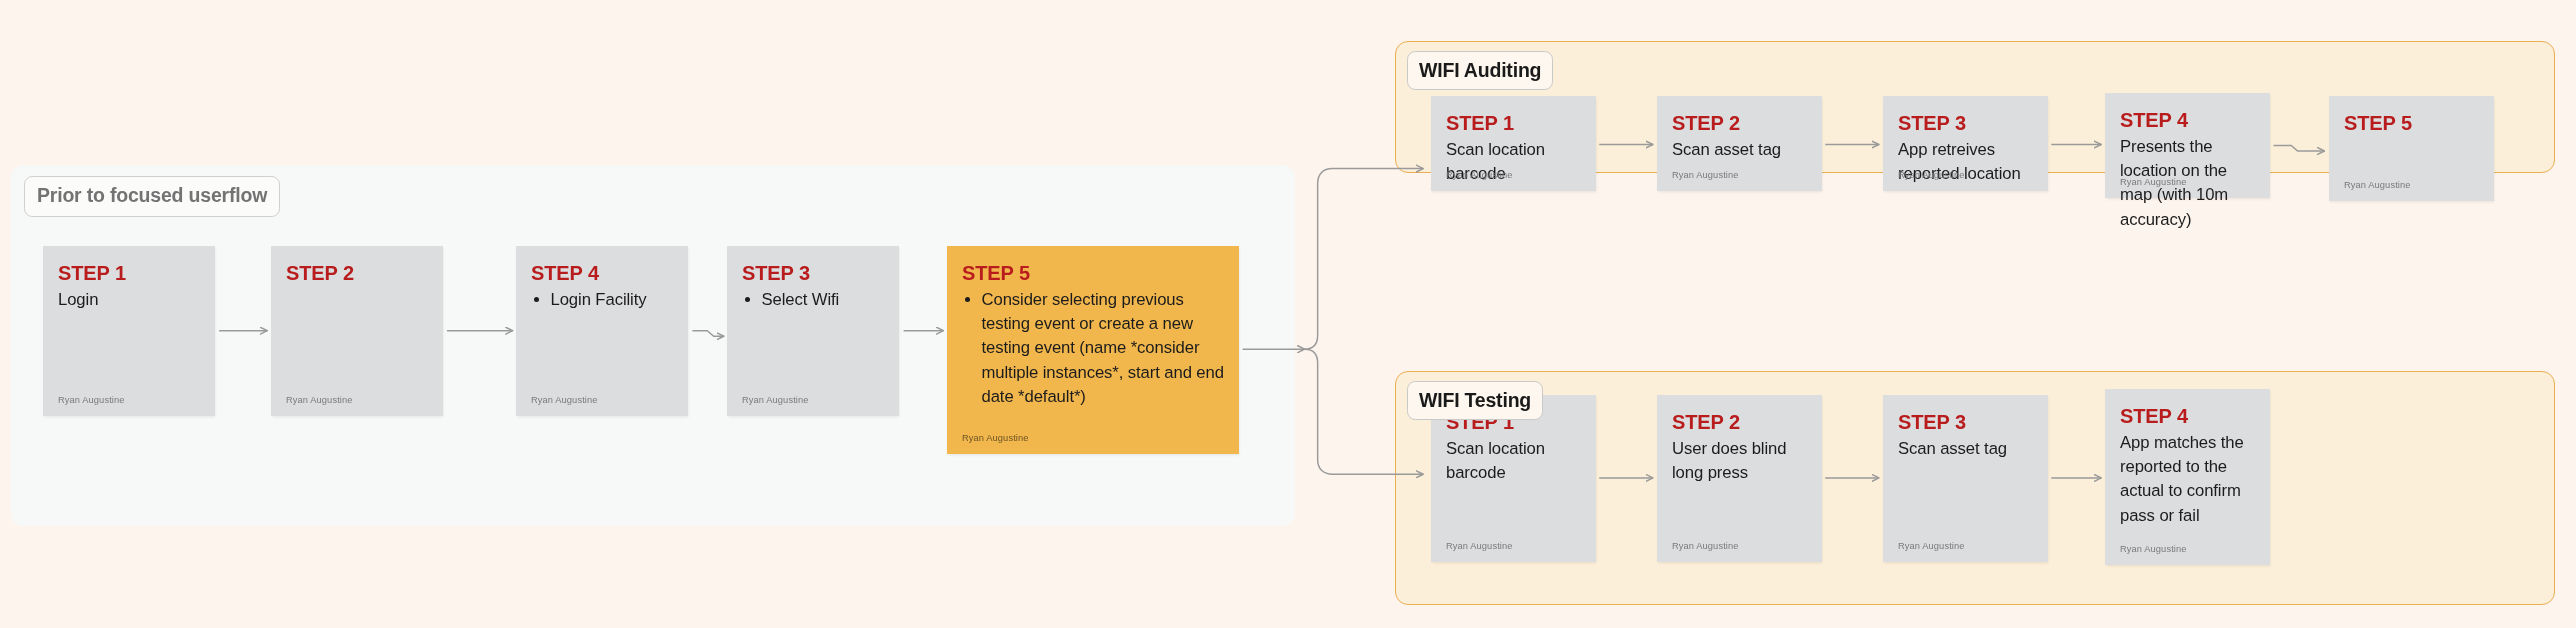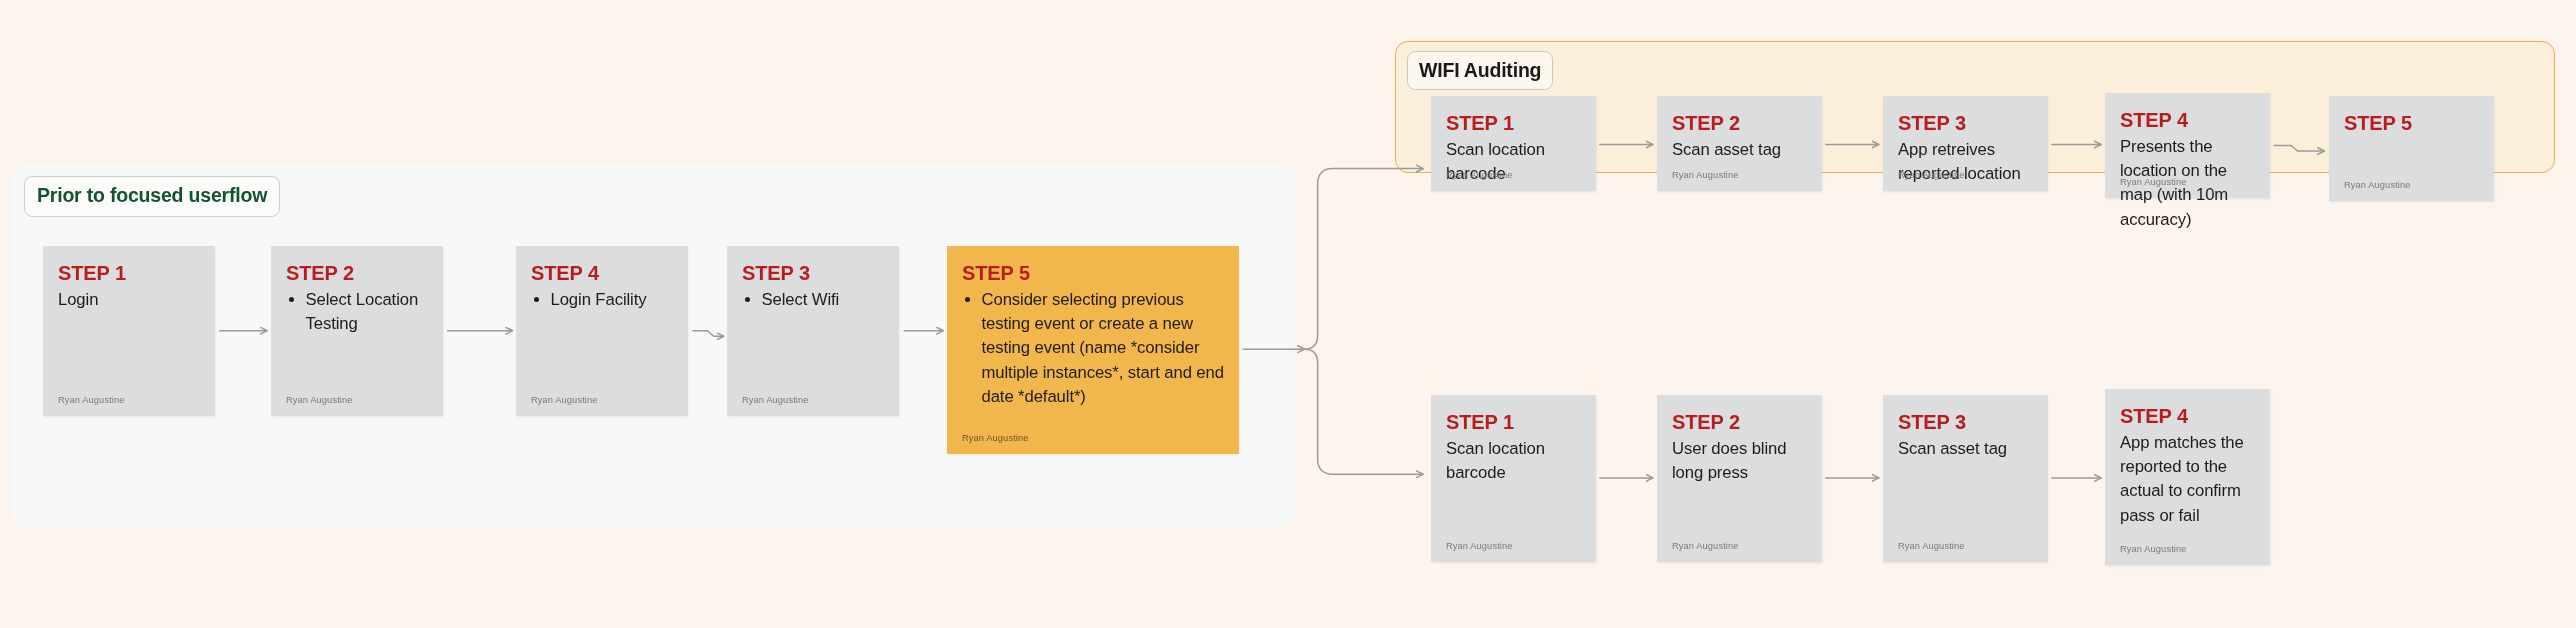--- a/index.html
+++ b/index.html
@@ -46,21 +46,21 @@
   .panel-badge {
     position: absolute;
     left: 13px;
     top: 11px;
     background: #fbfbfa;
     border: 0.9px solid #cfcfcd;
     border-radius: 8.3px;
     padding: 7.4px 12px 8.3px 12px;
     font-size: 19.5px;
     font-weight: bold;
-    color: #14532d;
+    color: #737373;
     letter-spacing: -0.2px;
     white-space: nowrap;
   }
 
   
   .group-section {
     position: absolute;
     background: #fcefd9;
     border: 1.3px solid #e9ae52;
     border-radius: 13px;
@@ -173,34 +173,32 @@
     </g>
   </svg>
 
   <div class="left-panel">
     <div class="panel-badge">Prior to focused userflow</div>
   </div>
 
   <div class="group-section" id="group-auditing">
     <div class="group-badge">WIFI Auditing</div>
   </div>
+  <div class="group-section" id="group-testing">
+    <div class="group-badge">WIFI Testing</div>
+  </div>
 
   <div id="cards-layer">
       <div class="card" style="left: 43px; top: 246px; width: 172px; height: 170px;">
         <div class="card-step">STEP 1</div>
         <div class="card-body">Login</div>
         <div class="card-author">Ryan Augustine</div>
       </div>
       <div class="card" style="left: 271px; top: 246px; width: 172px; height: 170px;">
         <div class="card-step">STEP 2</div>
-        <div class="card-body">
-          <ul>
-            <li>Select Location Testing</li>
-          </ul>
-        </div>
         <div class="card-author">Ryan Augustine</div>
       </div>
       <div class="card" style="left: 516px; top: 246px; width: 172px; height: 170px;">
         <div class="card-step">STEP 4</div>
         <div class="card-body">
           <ul>
             <li>Login Facility</li>
           </ul>
         </div>
         <div class="card-author">Ryan Augustine</div>

